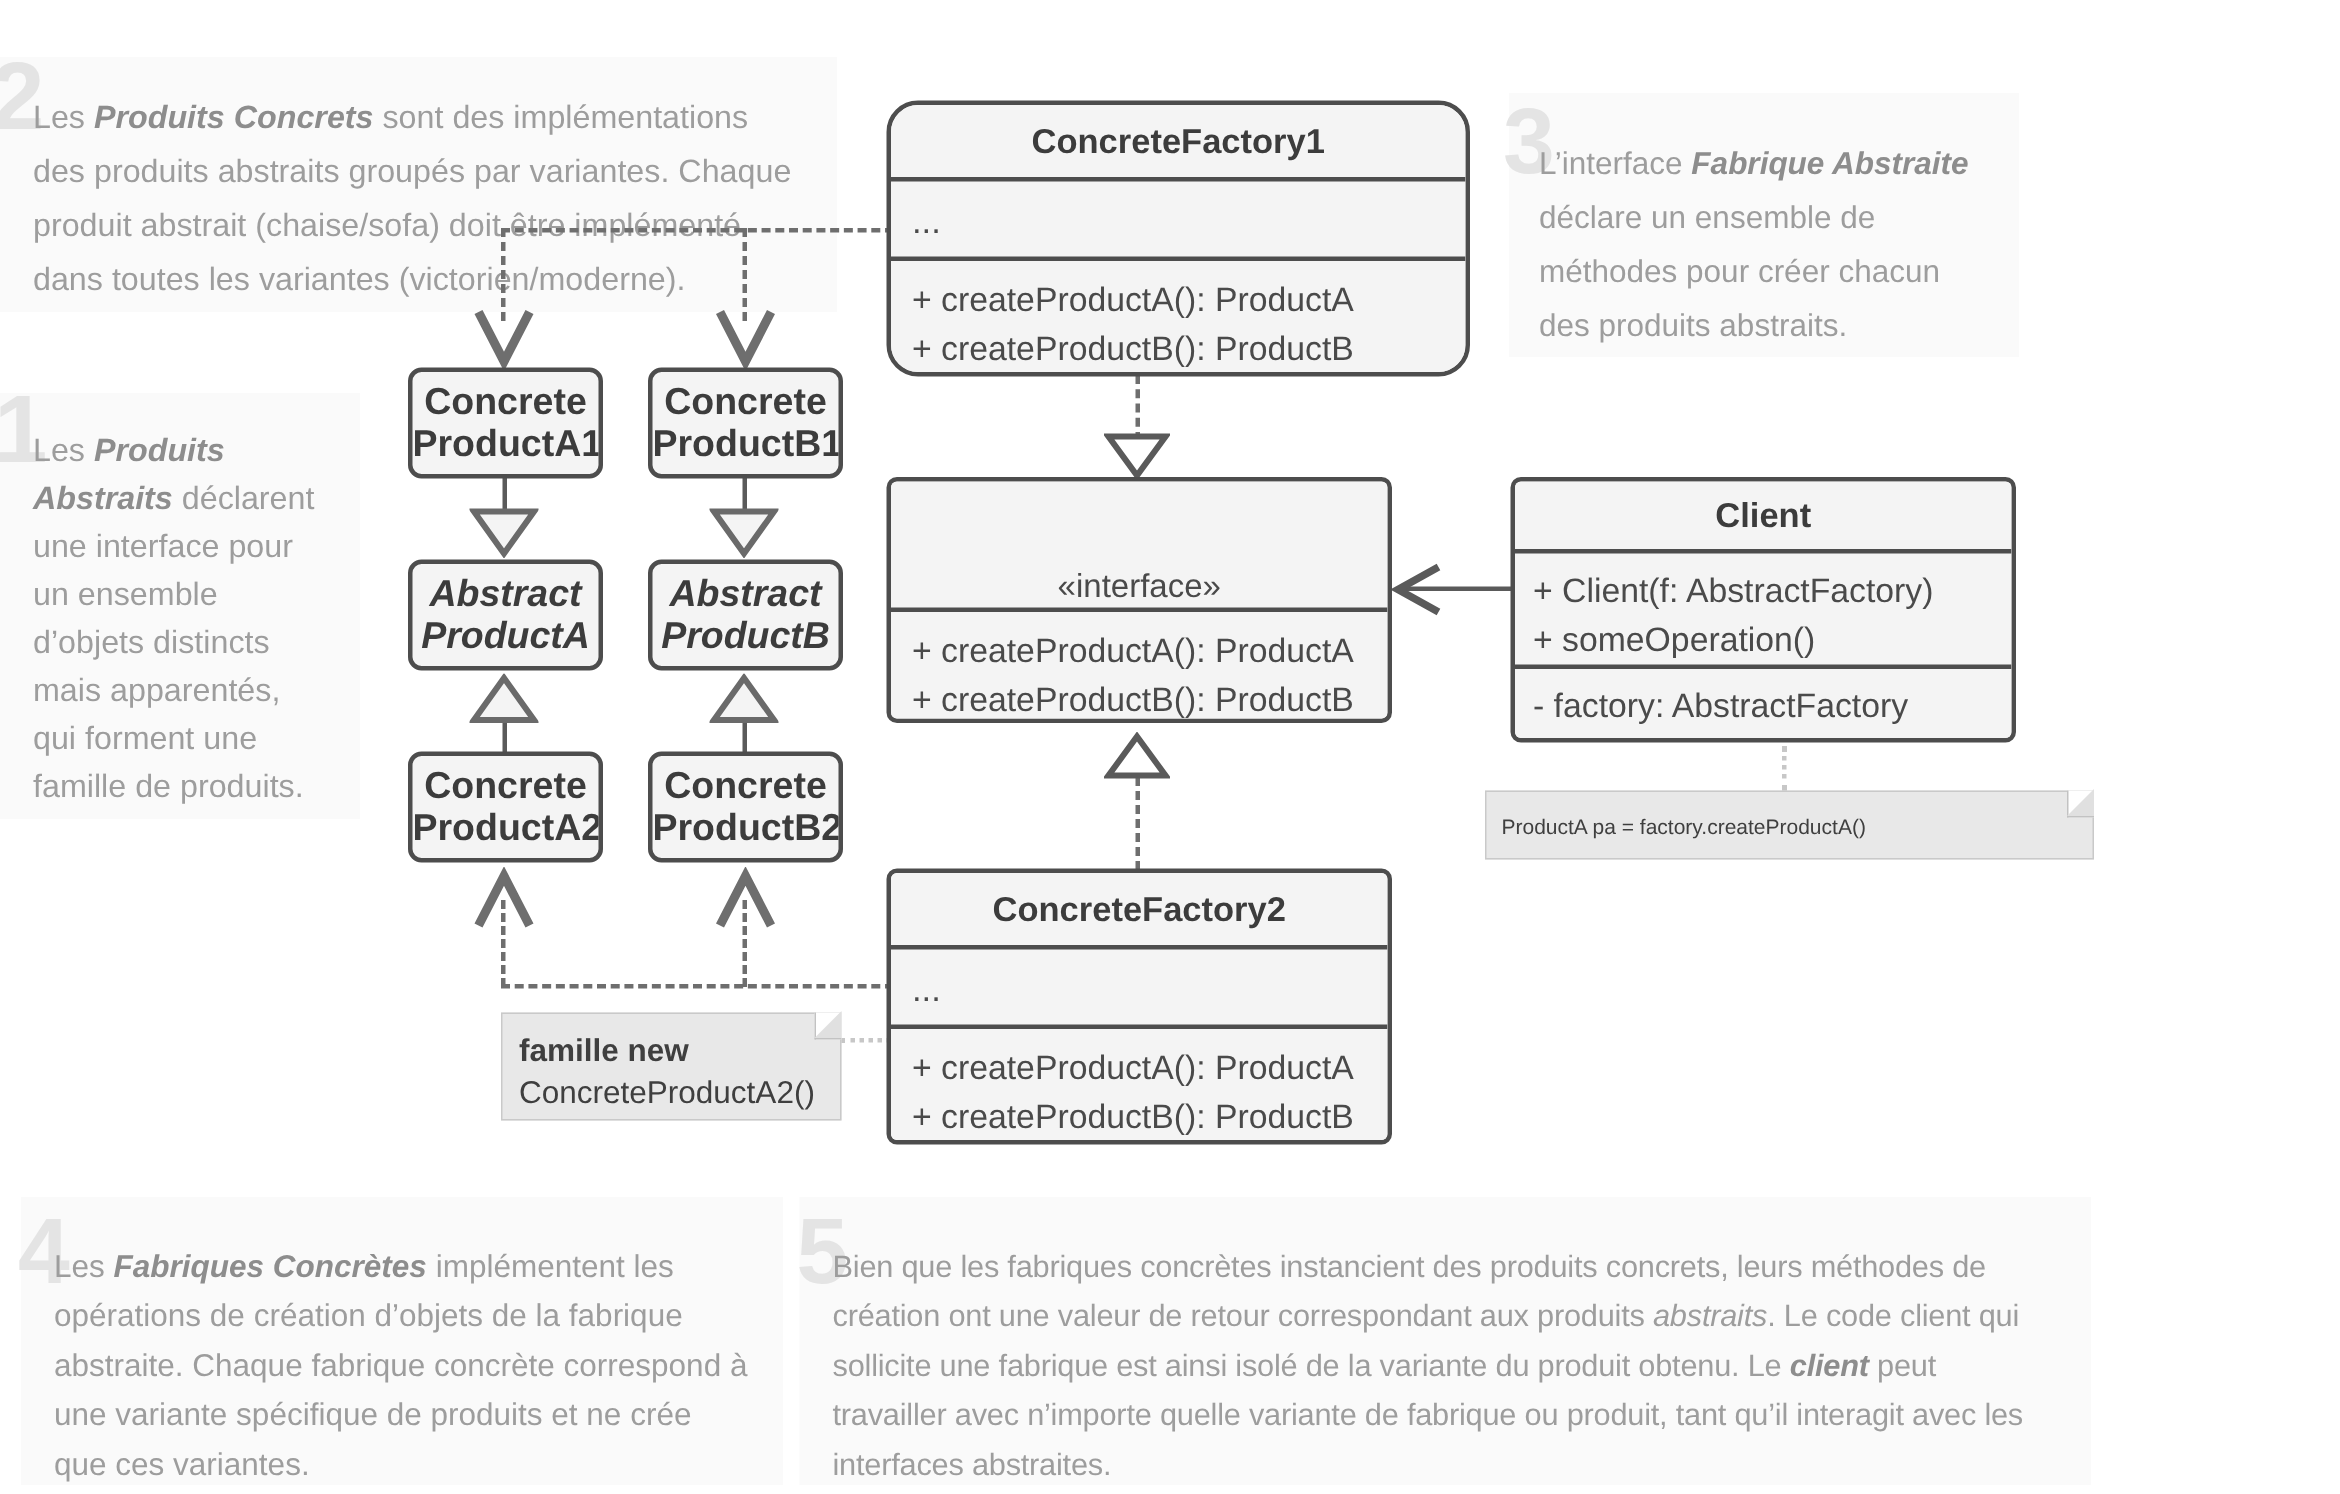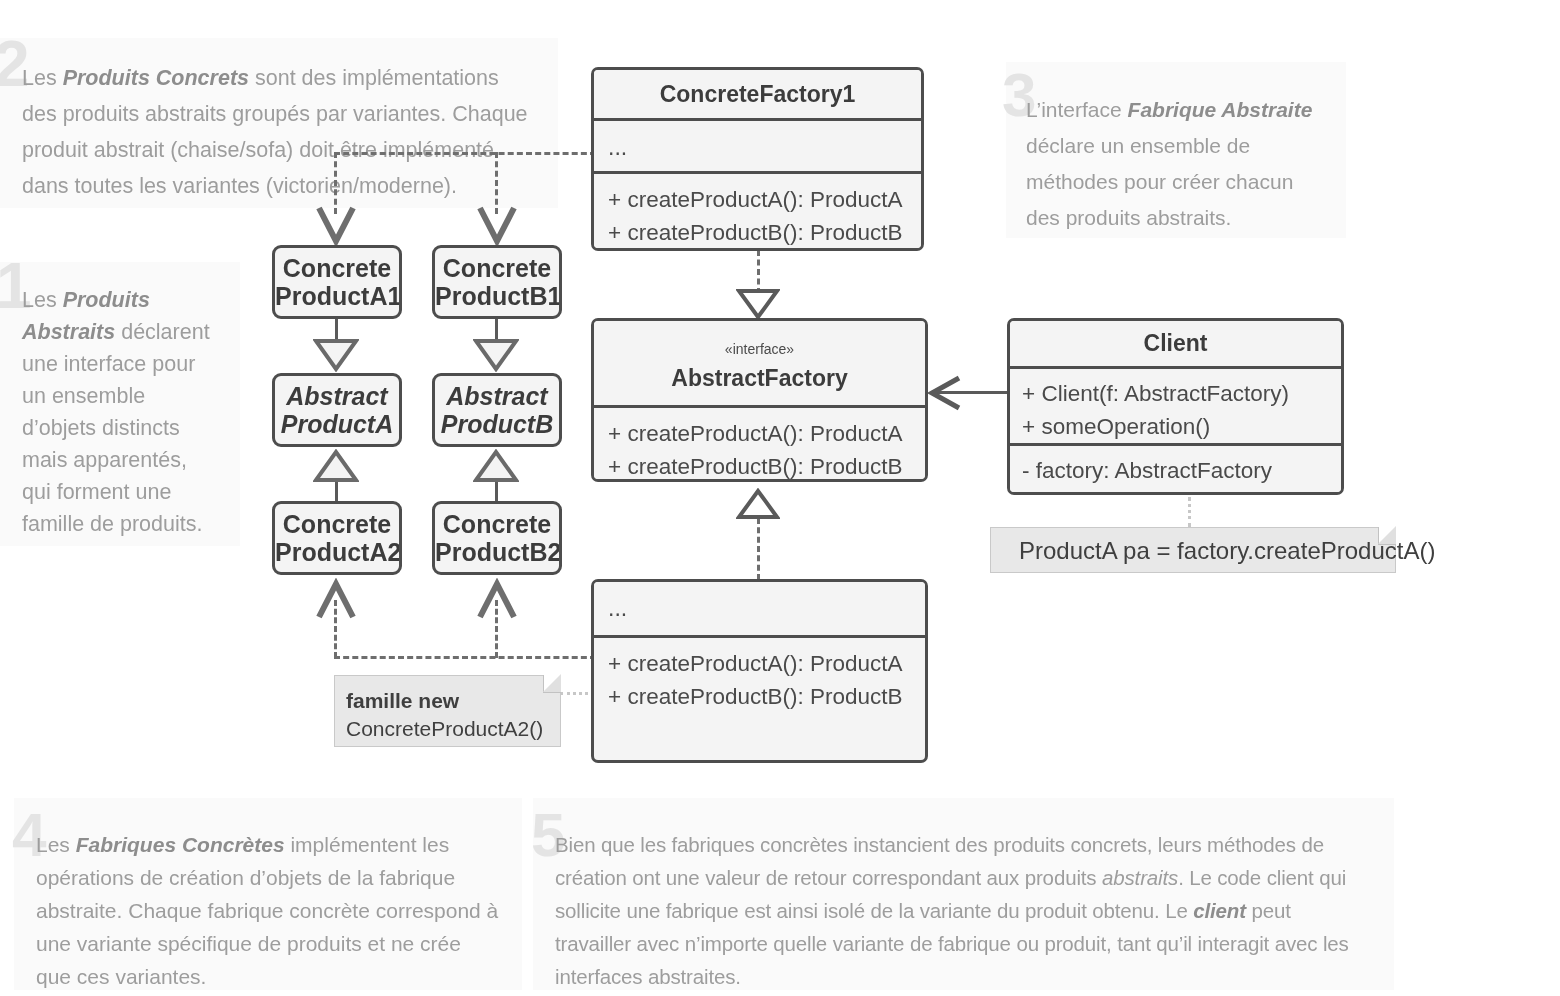--- a/index.html
+++ b/index.html
@@ -208,41 +208,42 @@
 
 <div class="conn vline-solid" style="left:495px; top:318px; width:3px; height:24px;"></div>
 <svg class="conn" style="left:473px; top:338px;" width="46" height="34" viewBox="0 0 46 34">
   <path d="M3 3 L43 3 L23 31 Z" fill="#f4f4f4" stroke="#6a6a6a" stroke-width="4"></path>
 </svg>
 <div class="conn vline-solid" style="left:495px; top:478px; width:3px; height:24px;"></div>
 <svg class="conn" style="left:473px; top:449px;" width="46" height="34" viewBox="0 0 46 34">
   <path d="M3 31 L43 31 L23 3 Z" fill="#f4f4f4" stroke="#6a6a6a" stroke-width="4"></path>
 </svg>
 
-<div class="uml-box" style="left:591px; top:67px; width:333px; height:184px;">
+<div class="uml-box" style="left:591px; top:67px; width:389px; height:184px;border-radius:21px;">
   <div class="cmp cmp-title" style="height:48px; line-height:48px; font-size:23px;">ConcreteFactory1</div>
   <div class="cmp cmp-body" style="height:53px; line-height:53px; padding:0 14px; font-size:23px;">...</div>
   <div class="cmp cmp-body" style="padding:9px 14px 0 14px; font-size:22.5px; line-height:33px;">
     <div>+ createProductA(): ProductA</div>
     <div>+ createProductB(): ProductB</div>
   </div>
 </div>
 
 <div class="uml-box" style="left:591px; top:318px; width:337px; height:164px;">
   <div class="cmp cmp-title" style="height:84px; padding-top:14px; font-size:23px; line-height:29px;">
-    <span class="stereo" style="font-size:14px;">«interface»</span>
+    <span class="stereo" style="font-size:22px;margin-top:41px;">«interface»</span>
     <span>AbstractFactory</span>
   </div>
   <div class="cmp cmp-body" style="padding:9px 14px 0 14px; font-size:22.5px; line-height:33px;">
     <div>+ createProductA(): ProductA</div>
     <div>+ createProductB(): ProductB</div>
   </div>
 </div>
 
 <div class="uml-box" style="left:591px; top:579px; width:337px; height:184px;">
+  <div class="cmp cmp-title" style="height:48px; line-height:48px; font-size:23px;">ConcreteFactory2</div>
   <div class="cmp cmp-body" style="height:53px; line-height:53px; padding:0 14px; font-size:23px;">...</div>
   <div class="cmp cmp-body" style="padding:9px 14px 0 14px; font-size:22.5px; line-height:33px;">
     <div>+ createProductA(): ProductA</div>
     <div>+ createProductB(): ProductB</div>
   </div>
 </div>
 
 <div class="uml-box" style="left:1007px; top:318px; width:337px; height:177px;">
   <div class="cmp cmp-title" style="height:45px; line-height:45px; font-size:23px;">Client</div>
   <div class="cmp cmp-body" style="padding:8px 12px 0 12px; font-size:22.5px; line-height:33px;">
@@ -297,14 +298,14 @@
 <div class="uml-note" style="left:334px; top:675px; width:227px; height:72px;">
   <span class="fold"></span>
   <div class="note-body" style="padding:11px 10px 0 11px; font-size:21px; line-height:28px;">
     <b>famille new</b><br>
     <span>ConcreteProductA2()</span>
   </div>
 </div>
 
 <div class="uml-note" style="left:990px; top:527px; width:406px; height:46px;">
   <span class="fold"></span>
-  <div class="note-body" style="padding:0 10px 0 28px; font-size:24px; line-height:46px; white-space:nowrap;">ProductA pa = factory.createProductA()</div>
+  <div class="note-body" style="padding:0 10px 0 10px; font-size:14px; line-height:46px; white-space:nowrap;">ProductA pa = factory.createProductA()</div>
 </div>
 
 </body></html>

